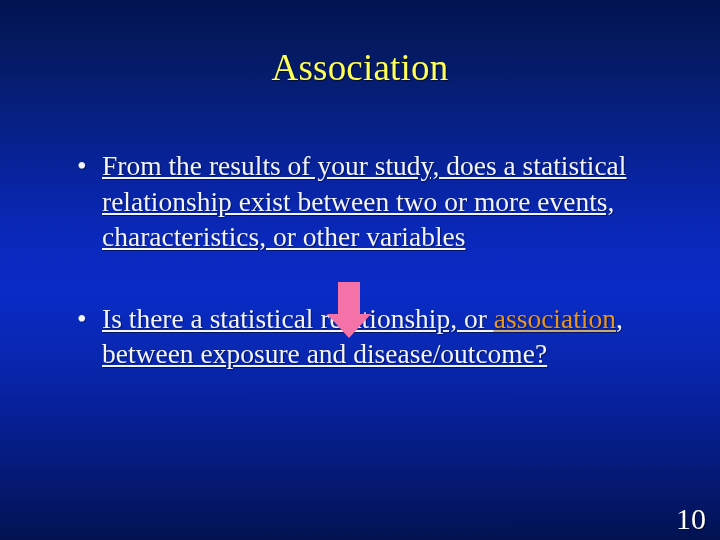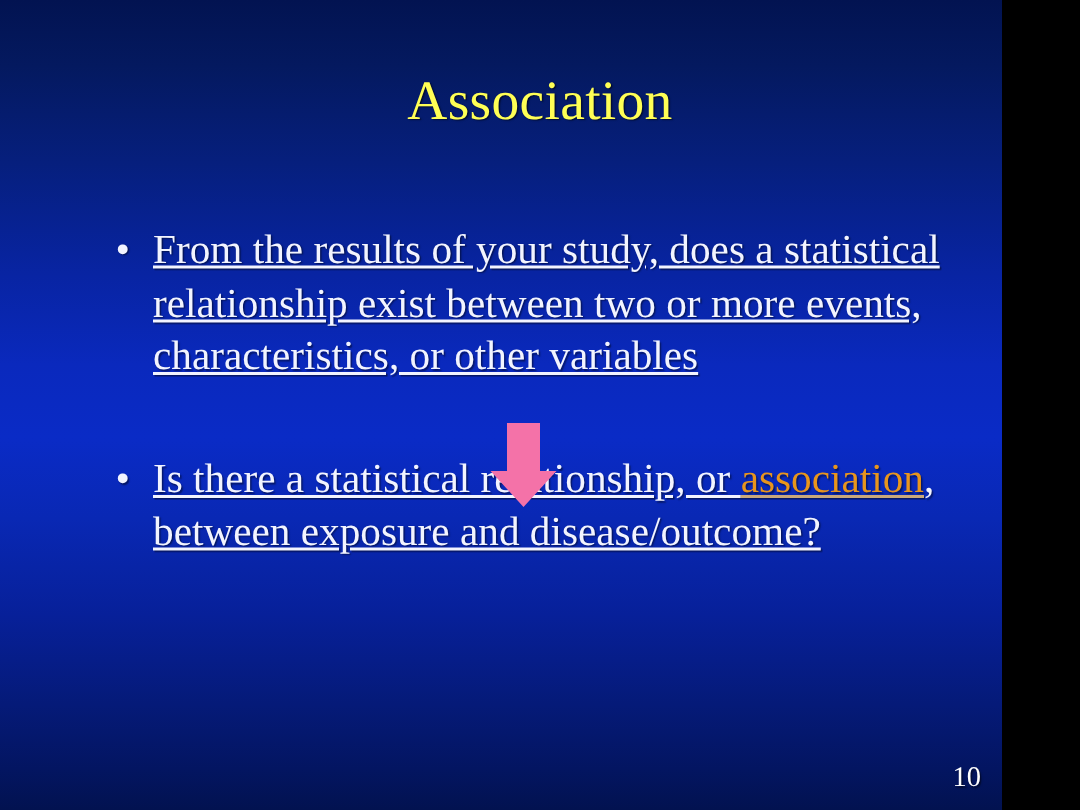--- a/index.html
+++ b/index.html
@@ -7,21 +7,21 @@
     margin: 0;
     padding: 0;
     background: #000;
   }
   body {
     font-family: "Liberation Serif", "DejaVu Serif", serif;
   }
 
   .slide {
     position: relative;
-    width: 668px;
+    width: 720px;
     height: 540px;
     overflow: hidden;
     background: linear-gradient(
         to bottom,
         #021351 0%,
         #04195f 8%,
         #061f7d 20%,
         #0824a3 34%,
         #0a29bd 45%,
         #0a2bc6 54%,
@@ -105,21 +105,21 @@
     width: 46px;
     height: 58px;
   }
 
   
   .page-number {
     position: absolute;
     right: 14px;
     bottom: 8px;
     color: #ffffff;
-    font-size: 19px;
+    font-size: 30px;
     line-height: 26px;
     text-shadow: 1px 1px 1px rgba(0,0,0,0.5);
   }
 </style>
 </head>
 <body>
 
 <div class="slide">
 
   <div class="title">Association</div>

